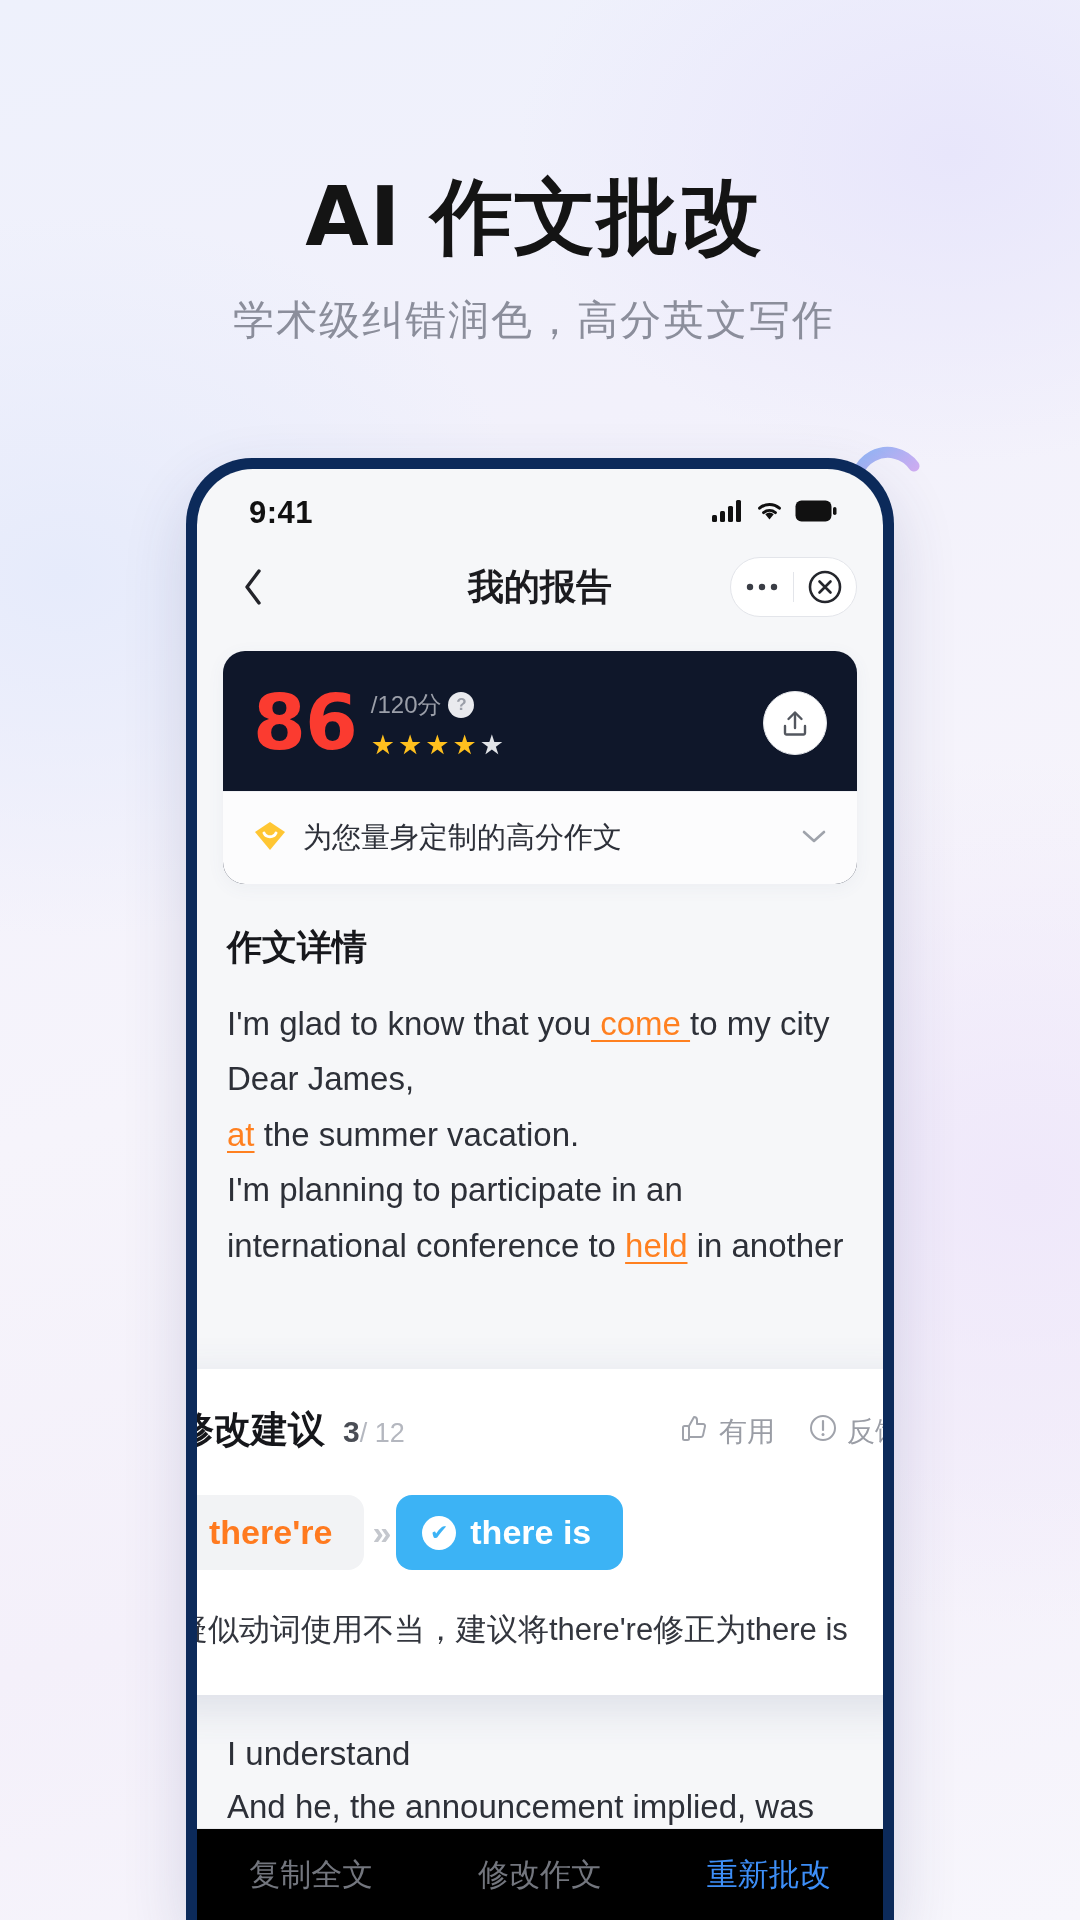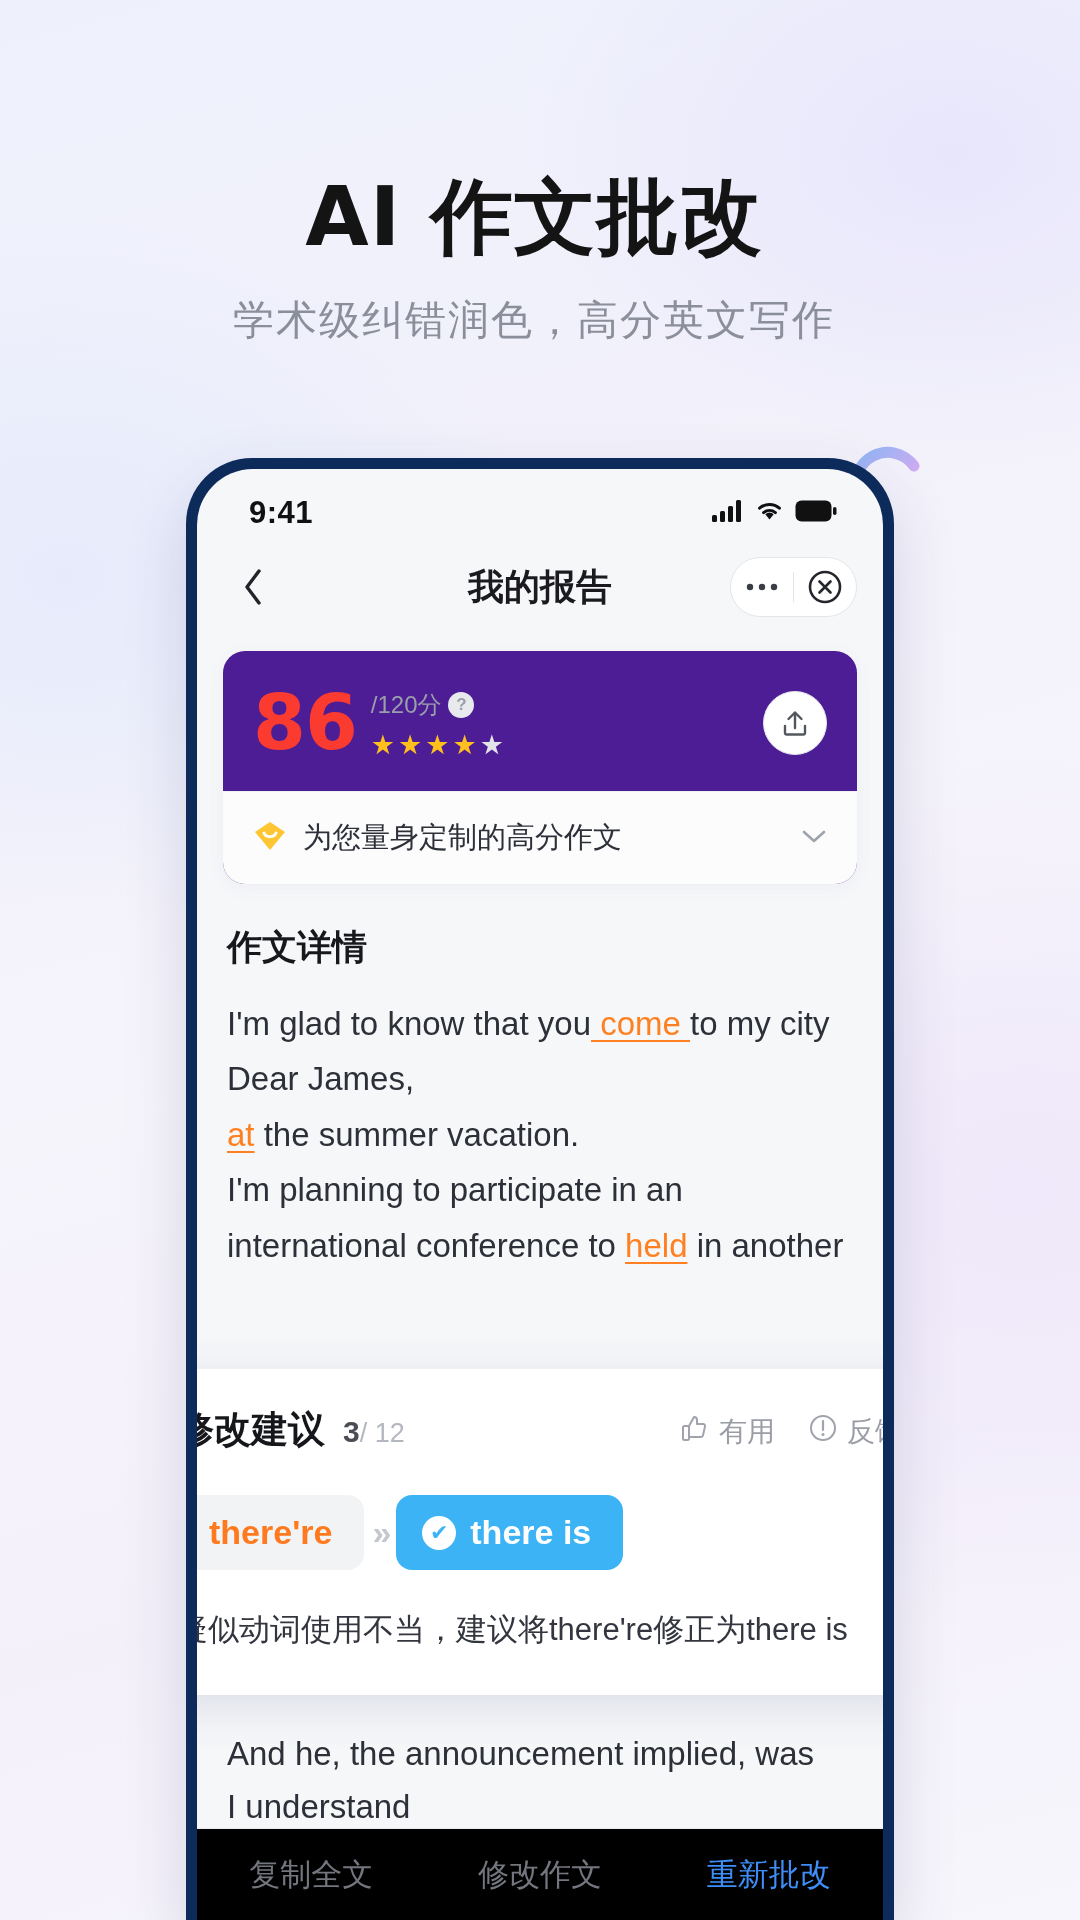--- a/index.html
+++ b/index.html
@@ -84,21 +84,21 @@
     background: #fff; z-index: 2;
   }
   .nav-right .seg {
     width: 62px; height: 60px; display: flex; align-items: center; justify-content: center;
   }
   .nav-right .divider { width: 1.5px; height: 30px; background: #e3e5ea; }
 
   
   .score-card {
     margin: 18px 26px 0 26px;
-    background: #4c1d95; border-radius: 22px;
+    background: #0f172a; border-radius: 22px;
     box-shadow: 0 4px 18px rgba(90,100,140,.06);
     overflow: hidden;
   }
   .score-top {
     display: flex; align-items: center; padding: 34px 30px 30px 30px;
   }
   .score-num {
     font-size: 76px; font-weight: 800; color: #fb3b30; line-height: .9;
     font-family: "DejaVu Sans", "Liberation Sans", sans-serif;
     letter-spacing: -1px;
@@ -327,22 +327,22 @@
       <div class="essay-body" id="essay-body">
           <p><span>I'm glad to know that you</span><span class="corr"> come </span><span>to my city</span></p>
           <p><span>Dear James,</span></p>
           <p><span class="corr">at</span><span> the summer vacation.</span></p>
           <p><span>I'm planning to participate in an</span></p>
           <p><span>international conference to </span><span class="corr">held</span><span> in another</span></p>
         </div>
     </div>
 
     <div class="essay-tail" id="essay-tail">
+        <p>I understand</p>
         <p>And he, the announcement implied, was</p>
-        <p>I understand</p>
       </div>
 
     <div class="suggest">
       <div class="sug-head">
         <span class="sug-title">修改建议</span>
         <span class="sug-count">3</span>
         <span class="sug-total">/ 12</span>
         <div class="sug-actions">
           <div class="sug-act">
             <span>

